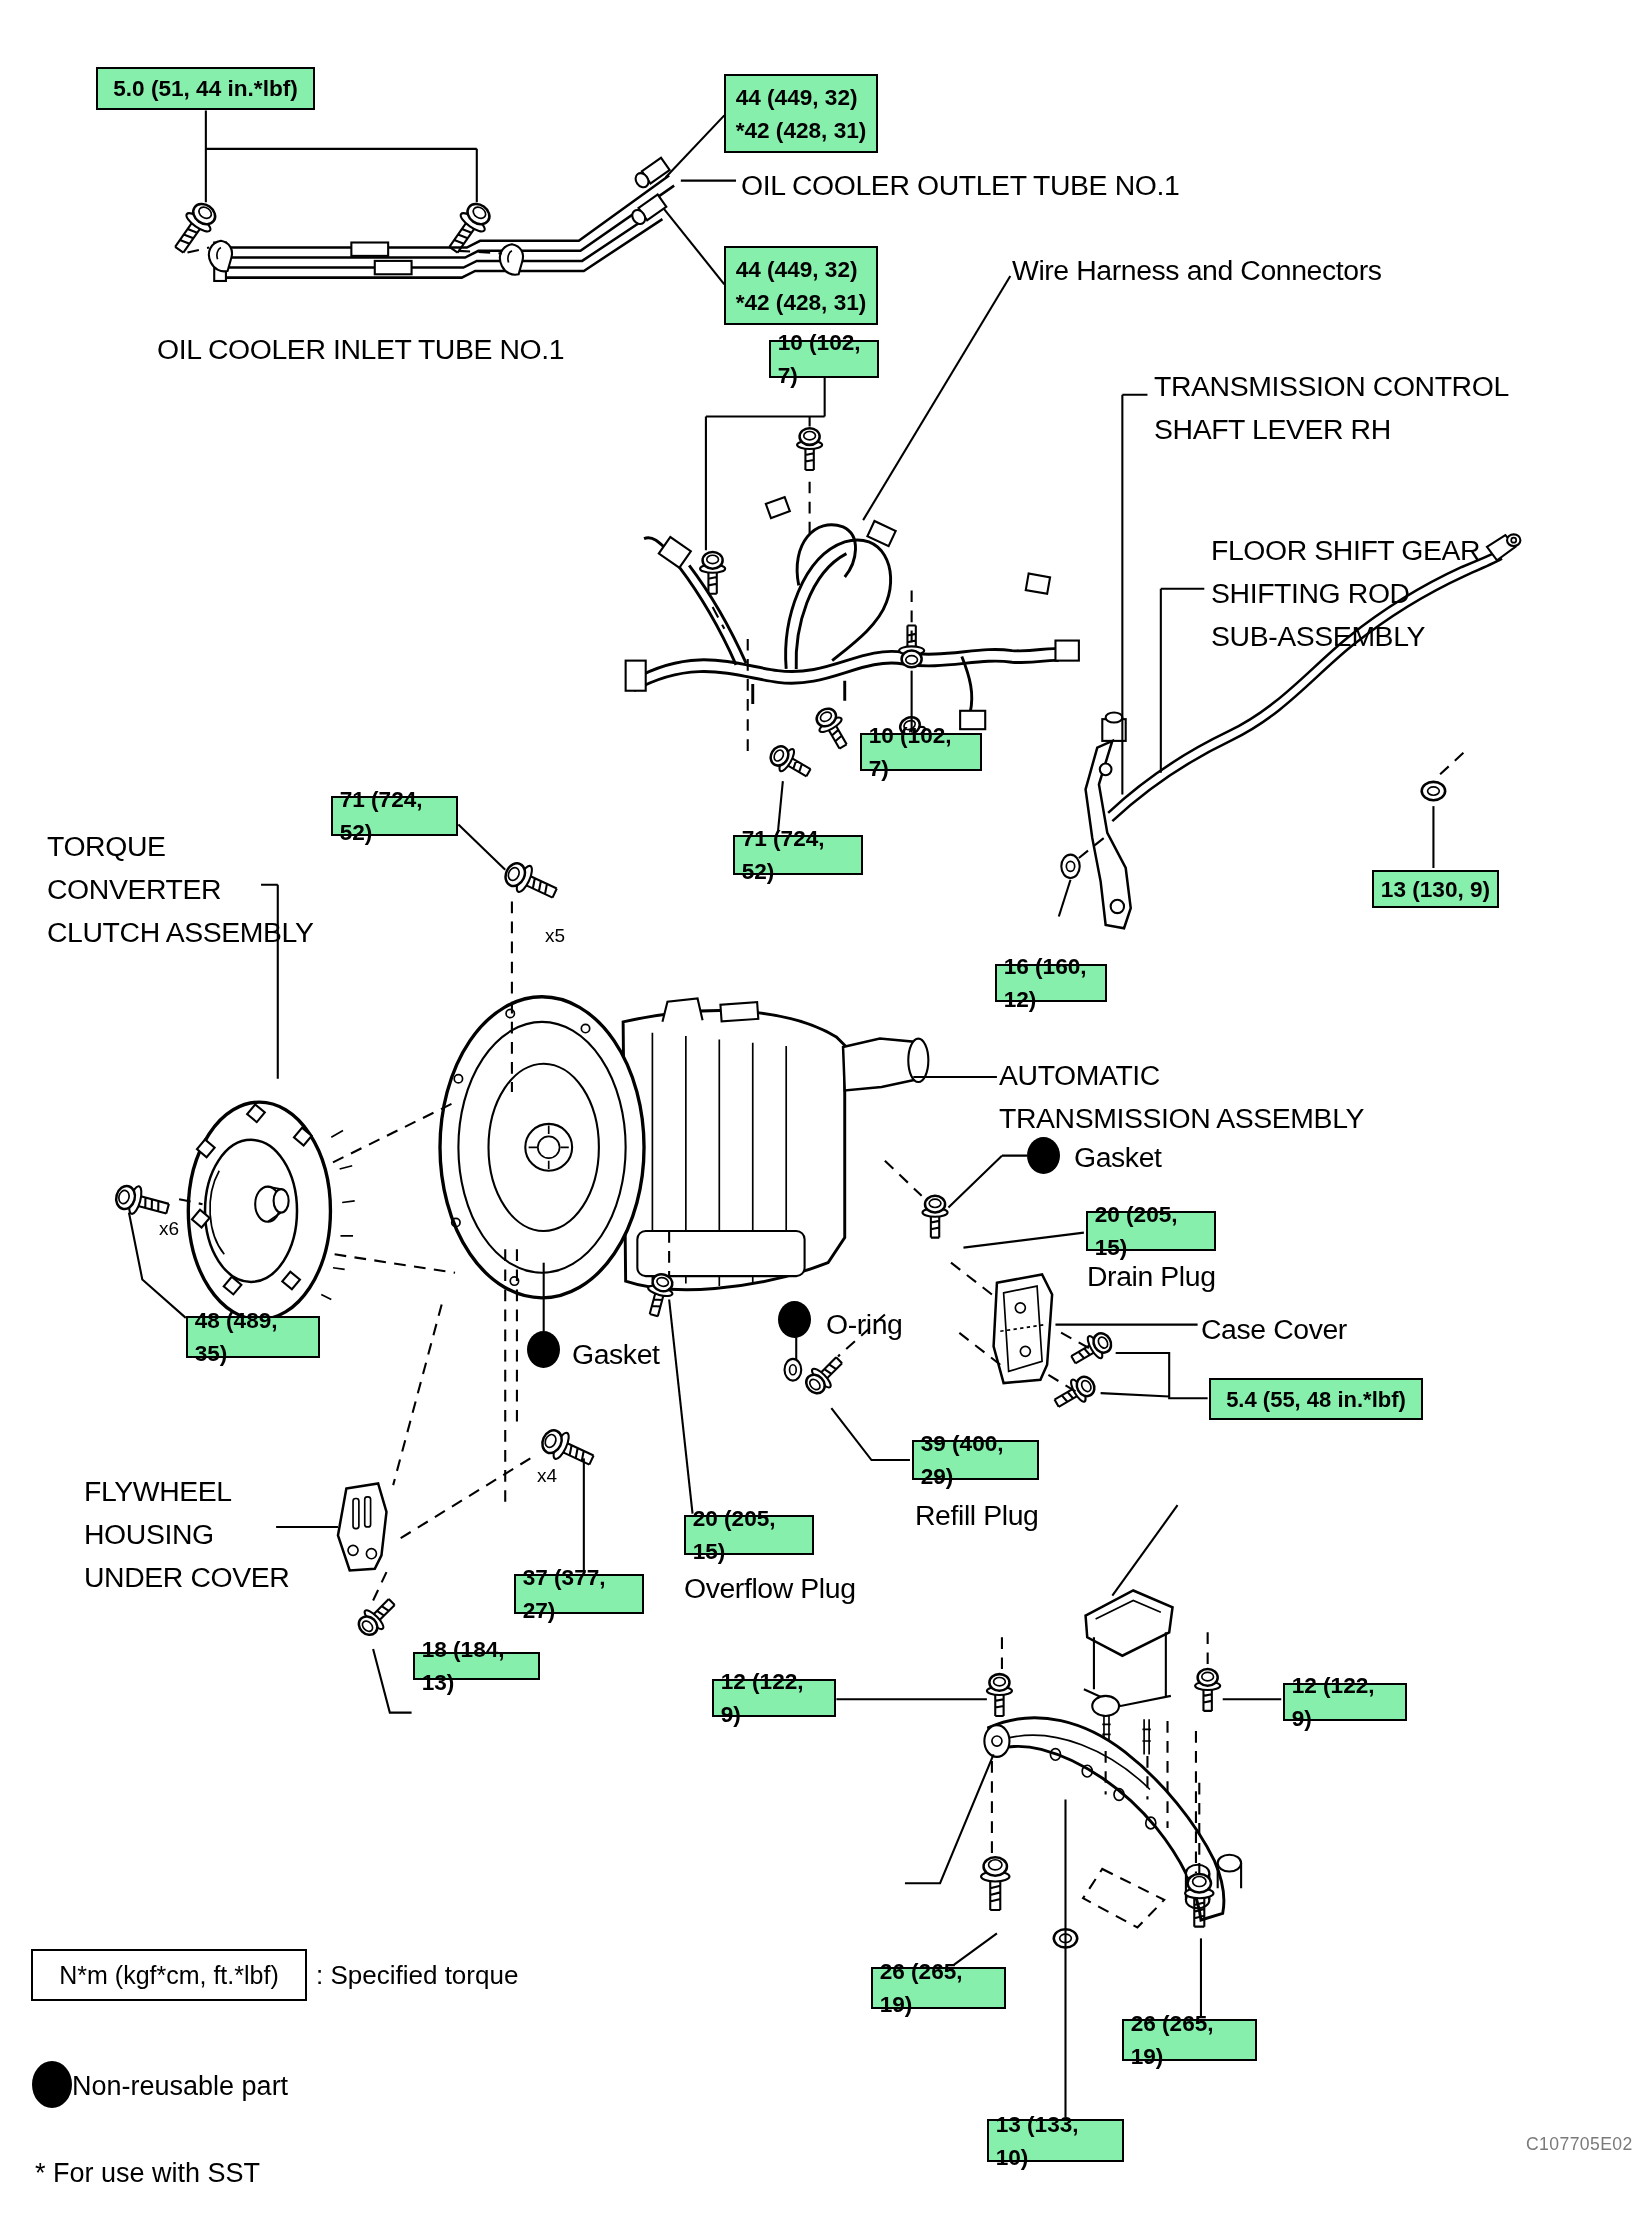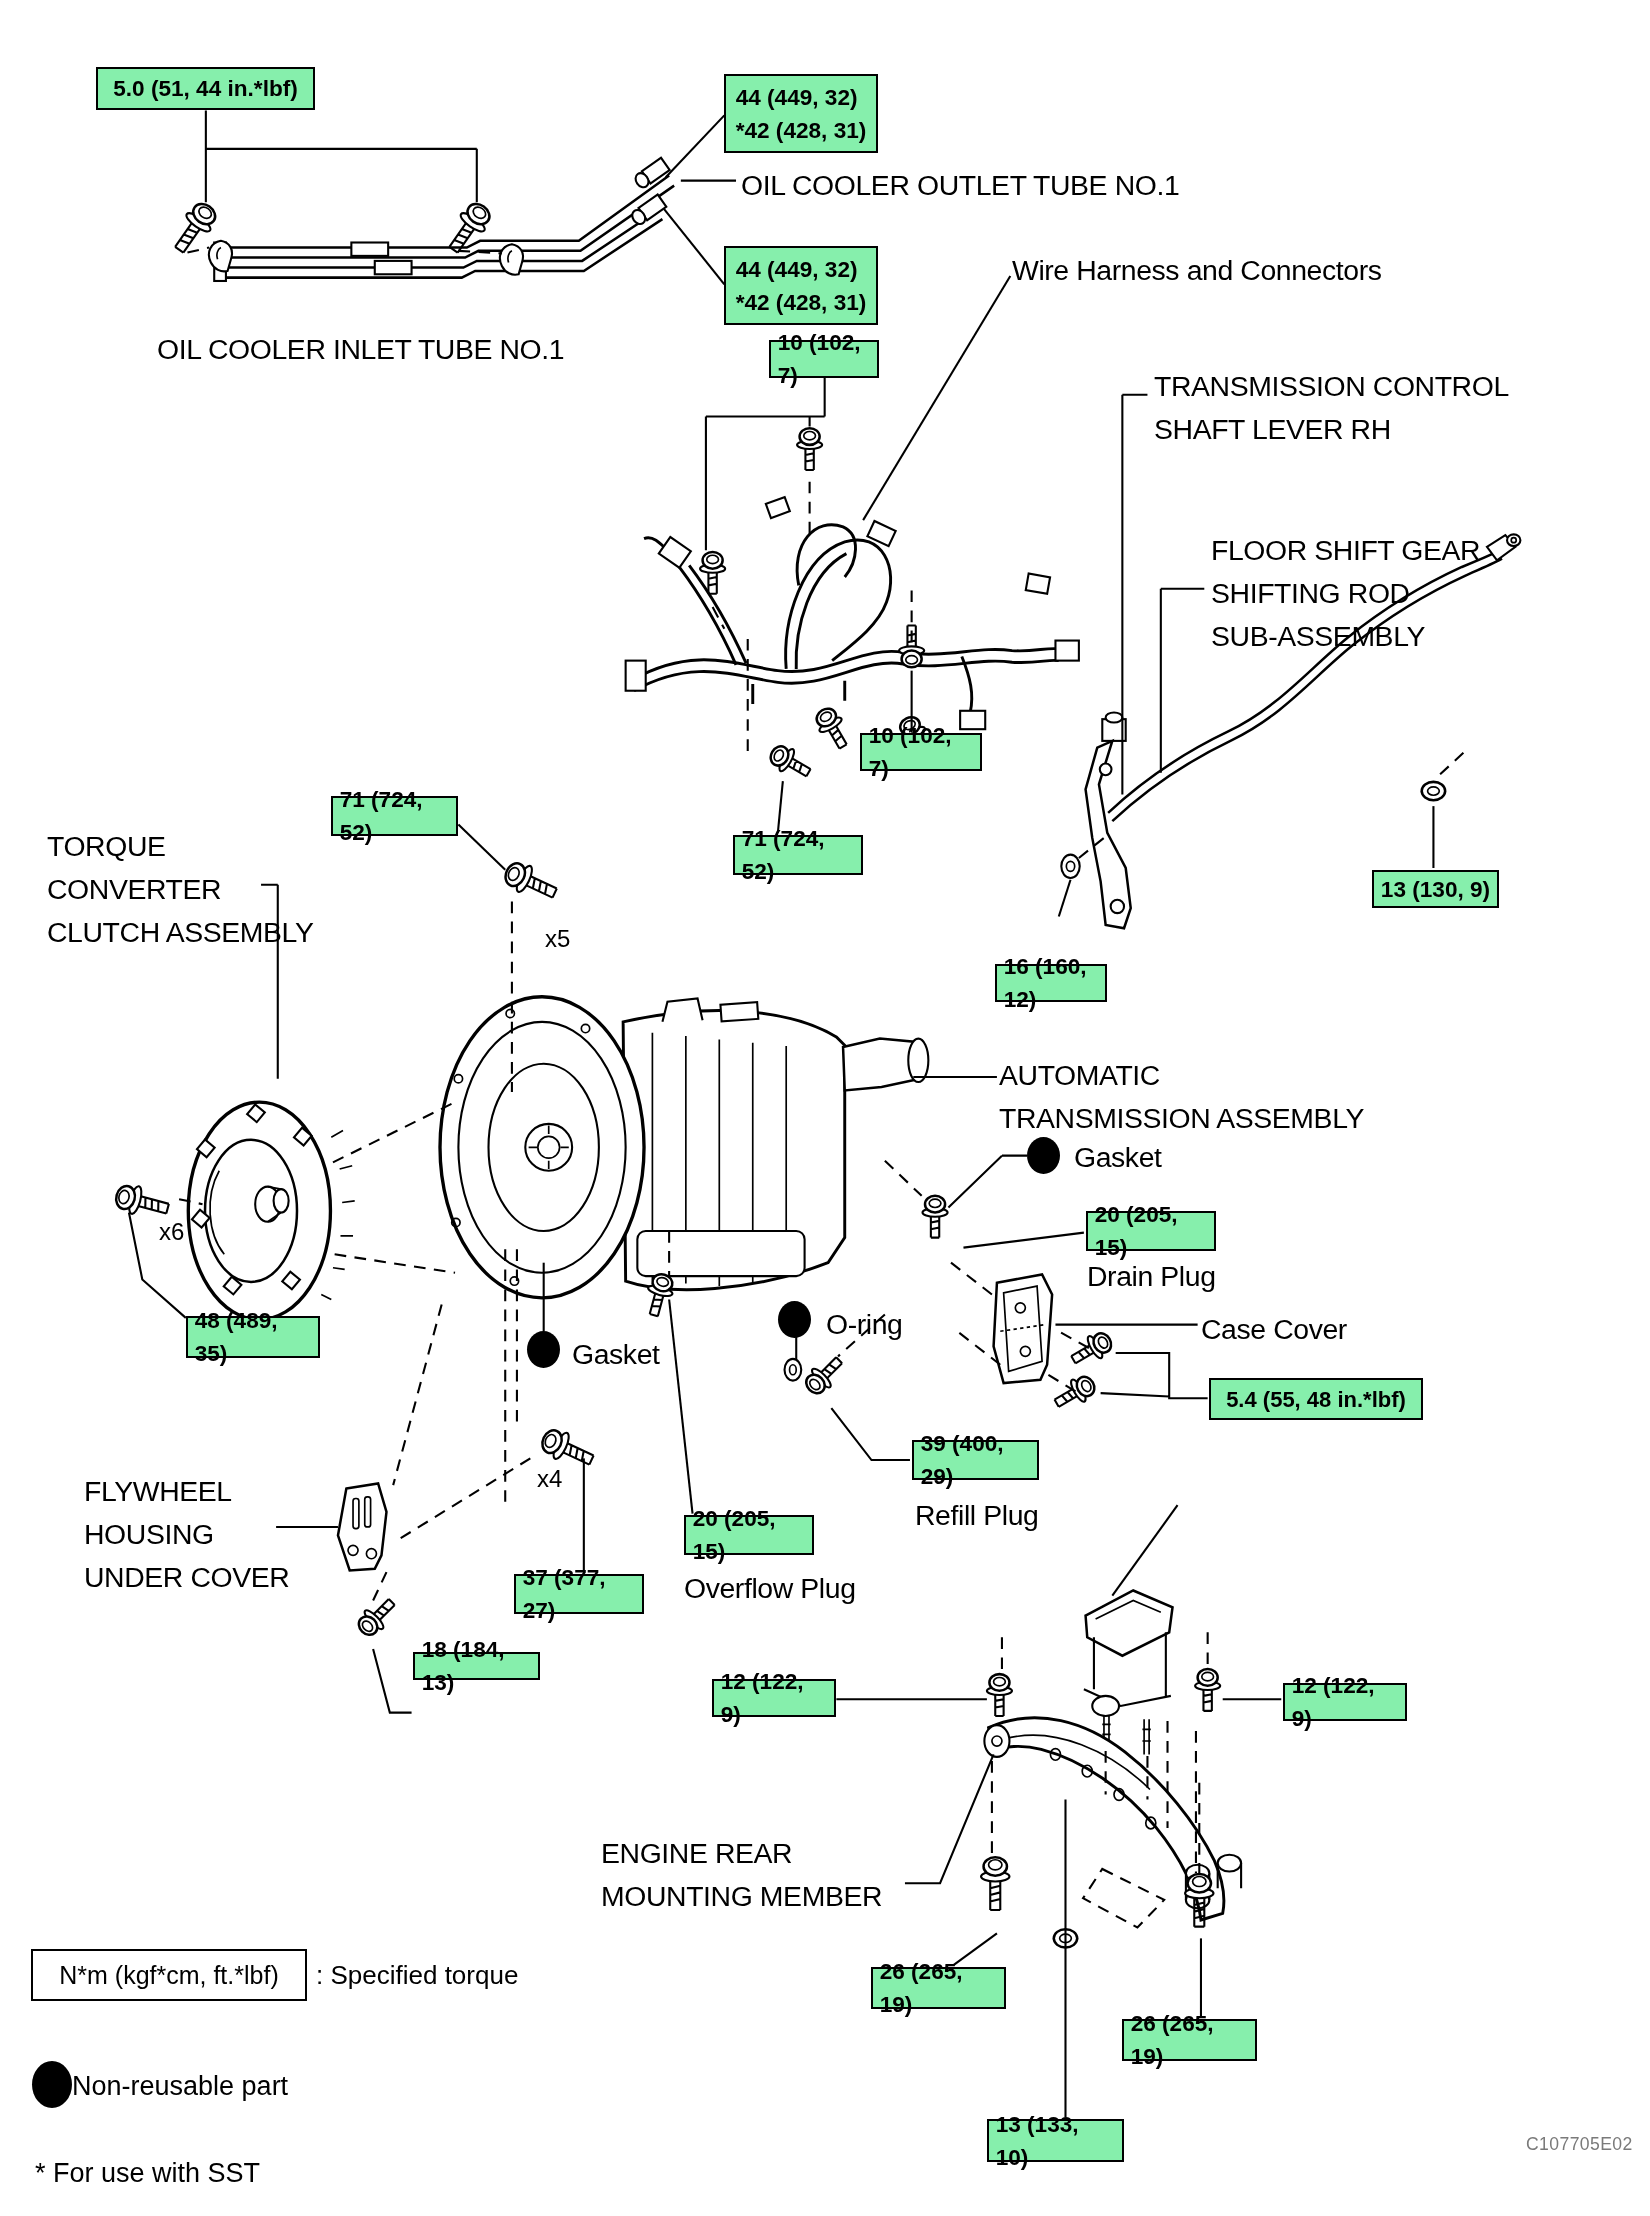--- a/index.html
+++ b/index.html
@@ -11,21 +11,21 @@
   .tbox{
     position:absolute;border:2.5px solid #000;background:#86efac;
     font-weight:bold;font-size:22.6px;line-height:33px;
     display:flex;align-items:center;justify-content:center;
     padding:1.7px 6.7px;white-space:pre-line;box-sizing:border-box;text-align:left;
   }
   .plabel{
     position:absolute;font-size:28.4px;line-height:43px;white-space:pre-line;
     letter-spacing:-0.4px;
   }
-  .mult{position:absolute;font-size:24px;}
+  .mult{position:absolute;font-size:19px;}
   .bullet{position:absolute;background:#000;border-radius:50%;}
   .legend-box{
     position:absolute;border:2.5px solid #000;background:#fff;font-size:25px;
     display:flex;align-items:center;justify-content:center;padding:3.3px 6.7px;
     box-sizing:border-box;
   }
   .legend-text{position:absolute;font-size:26px;}
   .fig-code{position:absolute;font-size:17.6px;color:#7a7a7a;letter-spacing:0.4px;}
 </style>
 </head>
@@ -362,22 +362,20 @@
 <div class="plabel" style="left:1074px;top:1136px">Gasket</div>
 <div class="plabel" style="left:1087px;top:1255px">Drain Plug</div>
 <div class="plabel" style="left:1201px;top:1308px">Case Cover</div>
 <div class="plabel" style="left:826px;top:1303px">O-ring</div>
 <div class="plabel" style="left:572px;top:1333px">Gasket</div>
 <div class="plabel" style="left:915px;top:1494px">Refill Plug</div>
 <div class="plabel" style="left:84px;top:1470px">FLYWHEEL
 HOUSING
 UNDER COVER</div>
 <div class="plabel" style="left:684px;top:1567px">Overflow Plug</div>
-<div class="plabel" style="left:601px;top:1832px">ENGINE REAR
-MOUNTING MEMBER</div>
 
 <div class="bullet" style="left:1027px;top:1137px;width:33px;height:37px"></div>
 <div class="bullet" style="left:778px;top:1301px;width:33px;height:37px"></div>
 <div class="bullet" style="left:527px;top:1331px;width:33px;height:37px"></div>
 
 <div class="mult" style="left:545px;top:925px">x5</div>
 <div class="mult" style="left:159px;top:1218px">x6</div>
 <div class="mult" style="left:537px;top:1465px">x4</div>
 
 <div class="legend-box" style="left:31px;top:1949px;width:276px;height:52px">N*m (kgf*cm, ft.*lbf)</div>

